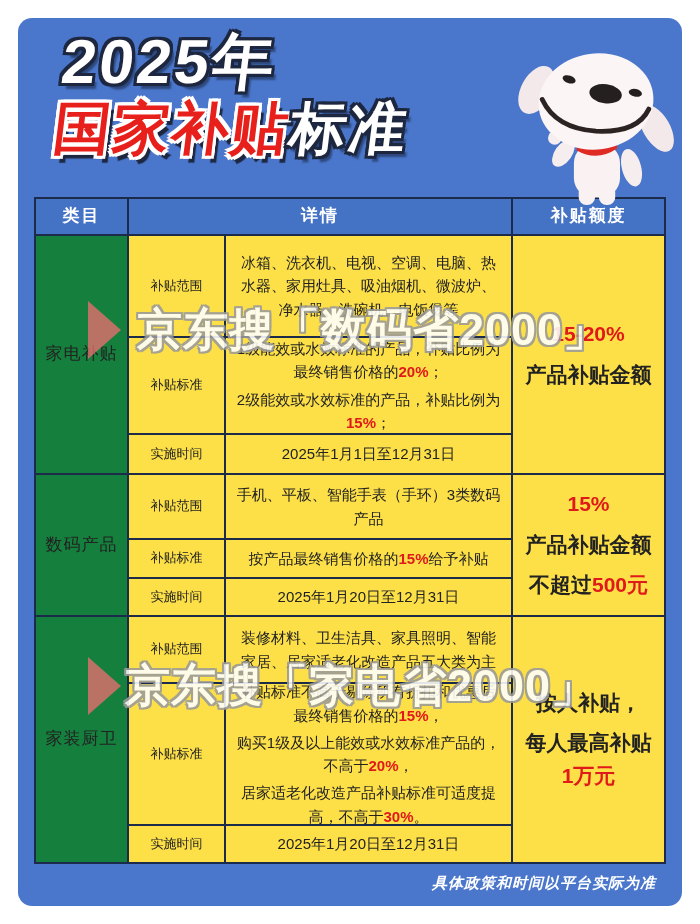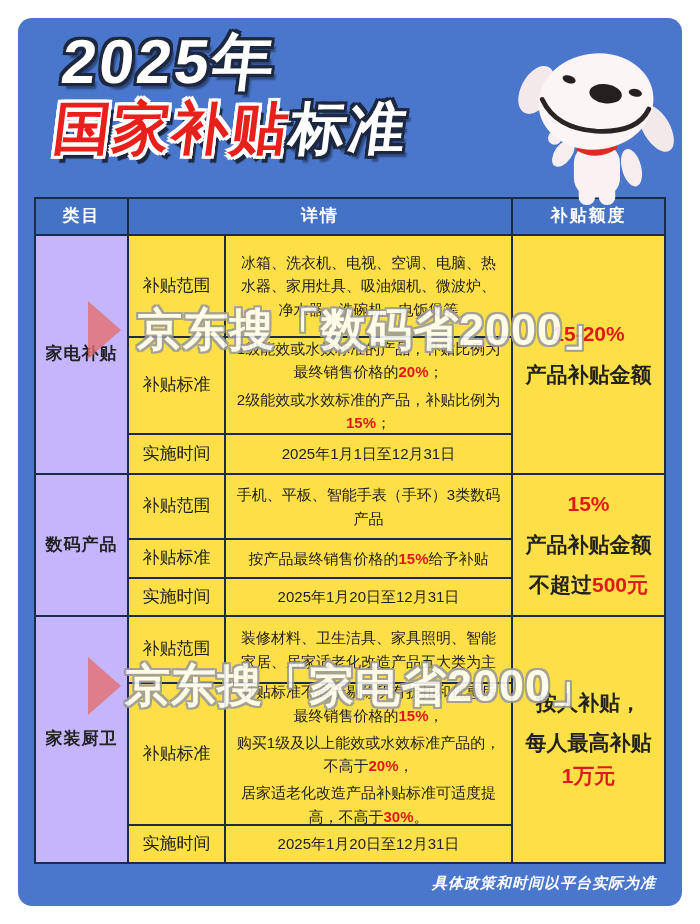--- a/index.html
+++ b/index.html
@@ -29,22 +29,22 @@
 
   
   .tablewrap { position:absolute; left:16px; top:179px; width:632px; z-index:1;
                background:#1c2b4a; padding:2px; display:grid;
                grid-template-columns:91px 95px 285px 151px;
                grid-template-rows:35px 100px 95px 38px 63px 37px 36px 65px 140px 36px;
                gap:2px; }
   .cell { background:#fde047; display:flex; flex-direction:column; align-items:center; justify-content:center;
           text-align:center; font-size:15px; color:#222; line-height:1.55; padding:3px 8px; }
   .hdr  { background:#4472c4; color:#fff; font-weight:700; font-size:17px; letter-spacing:2px; }
-  .cat  { background:#c4b5fd; font-weight:700; font-size:17px; letter-spacing:1px; }
-  .lab  { font-size:17px; }
+  .cat  { background:#15803d; font-weight:400; font-size:17px; letter-spacing:1px; }
+  .lab  { font-size:13px; }
   .red  { color:#e01a1a; font-weight:700; }
   .rline { width:100%; }
   .amount .rline { margin:4px 0; font-weight:700; font-size:21px; }
   .std .rline { margin:2px 0; }
 
   .h-cat{grid-column:1;grid-row:1} .h-det{grid-column:2/4;grid-row:1} .h-amt{grid-column:4;grid-row:1}
   .s1-cat{grid-column:1;grid-row:2/5} .s1-amt{grid-column:4;grid-row:2/5}
   .s1-rl{grid-column:2;grid-row:2} .s1-rc{grid-column:3;grid-row:2}
   .s1-sl{grid-column:2;grid-row:3} .s1-sc{grid-column:3;grid-row:3}
   .s1-tl{grid-column:2;grid-row:4} .s1-tc{grid-column:3;grid-row:4}

